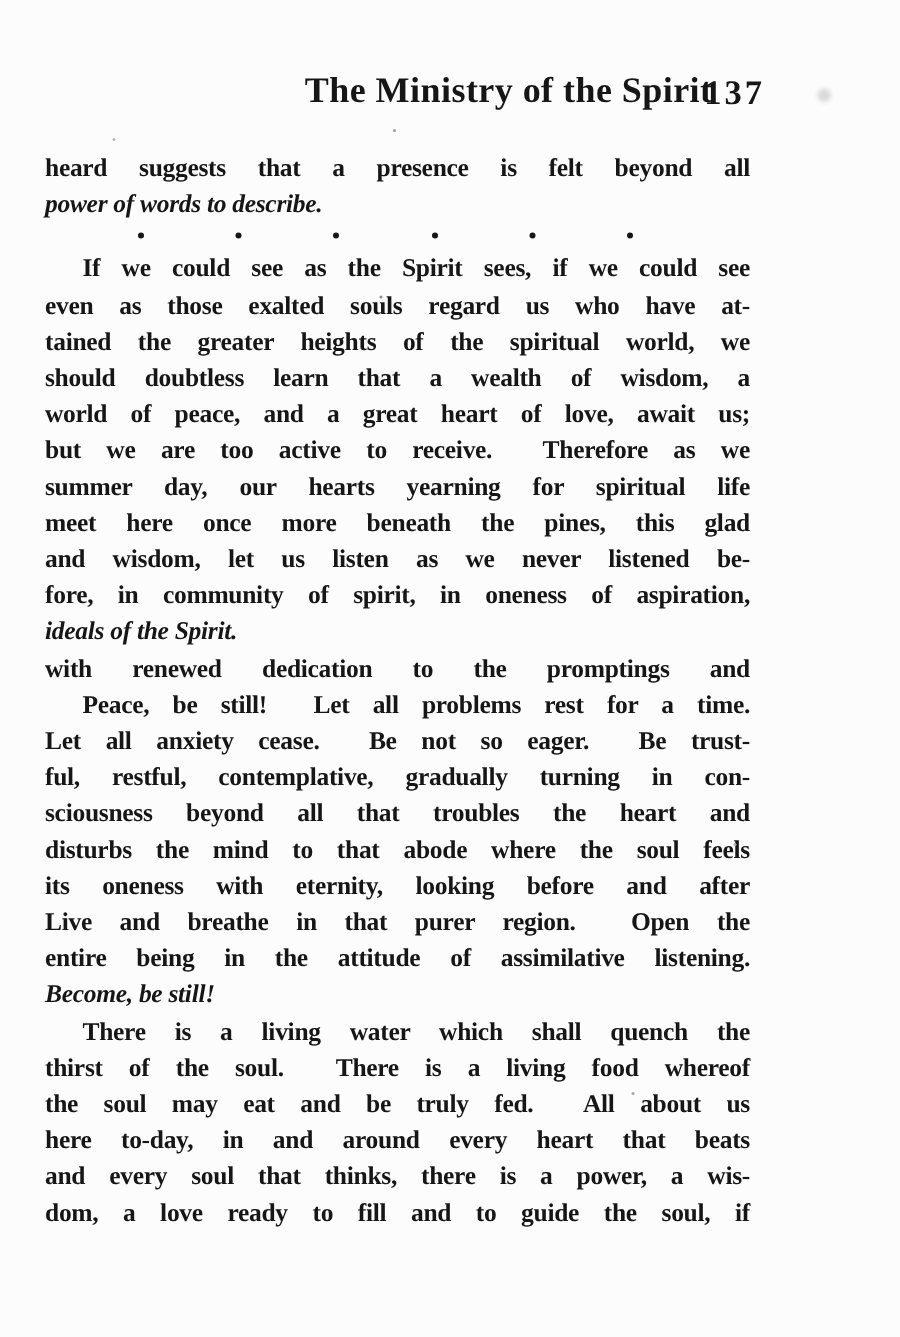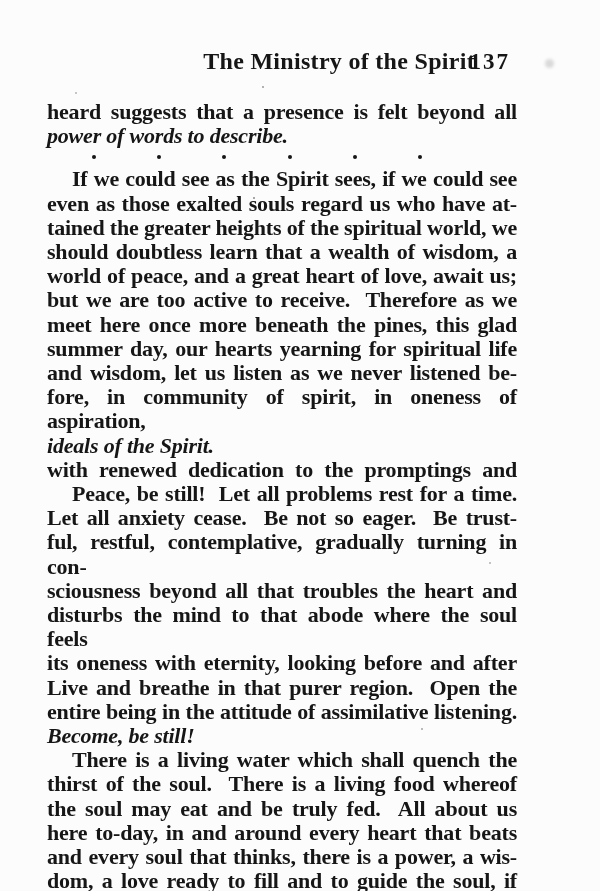--- a/index.html
+++ b/index.html
@@ -40,22 +40,22 @@
   }
   .running-head .folio {
     position: absolute;
     right: 0; top: 1px;
     letter-spacing: 2px;
     font-size: 23px;
   }
   
   .text-col {
     width: 470px;
-    margin-left: 47px;
-    font-size: 22px;
+    margin-left: 30px;
+    font-size: 17px;
     font-weight: 700;
     line-height: 24.2px;
     letter-spacing: -0.2px;
   }
   .lead { margin-top: 24px; }
   .line {
     text-align: justify;
     text-align-last: justify;
     white-space: normal;
   }
@@ -115,22 +115,22 @@
     </div>
 
   <div class="text-col">
       <div class="para">
         <div class="line indent">If we could see as the Spirit sees, if we could see</div>
         <div class="line">even as those exalted souls regard us who have at-</div>
         <div class="line">tained the greater heights of the spiritual world, we</div>
         <div class="line">should doubtless learn that a wealth of wisdom, a</div>
         <div class="line">world of peace, and a great heart of love, await us;</div>
         <div class="line">but we are too active to receive.&nbsp; Therefore as we</div>
+        <div class="line">summer day, our hearts yearning for spiritual life</div>
         <div class="line">meet here once more beneath the pines, this glad</div>
-        <div class="line">summer day, our hearts yearning for spiritual life</div>
         <div class="line">and wisdom, let us listen as we never listened be-</div>
         <div class="line">fore, in community of spirit, in oneness of aspiration,</div>
         <div class="line endline">ideals of the Spirit.</div>
         <div class="line">with renewed dedication to the promptings and</div>
       </div>
       <div class="para">
         <div class="line indent">Peace, be still!&nbsp; Let all problems rest for a time.</div>
         <div class="line">Let all anxiety cease.&nbsp; Be not so eager.&nbsp; Be trust-</div>
         <div class="line">ful, restful, contemplative, gradually turning in con-</div>
         <div class="line">sciousness beyond all that troubles the heart and</div>

